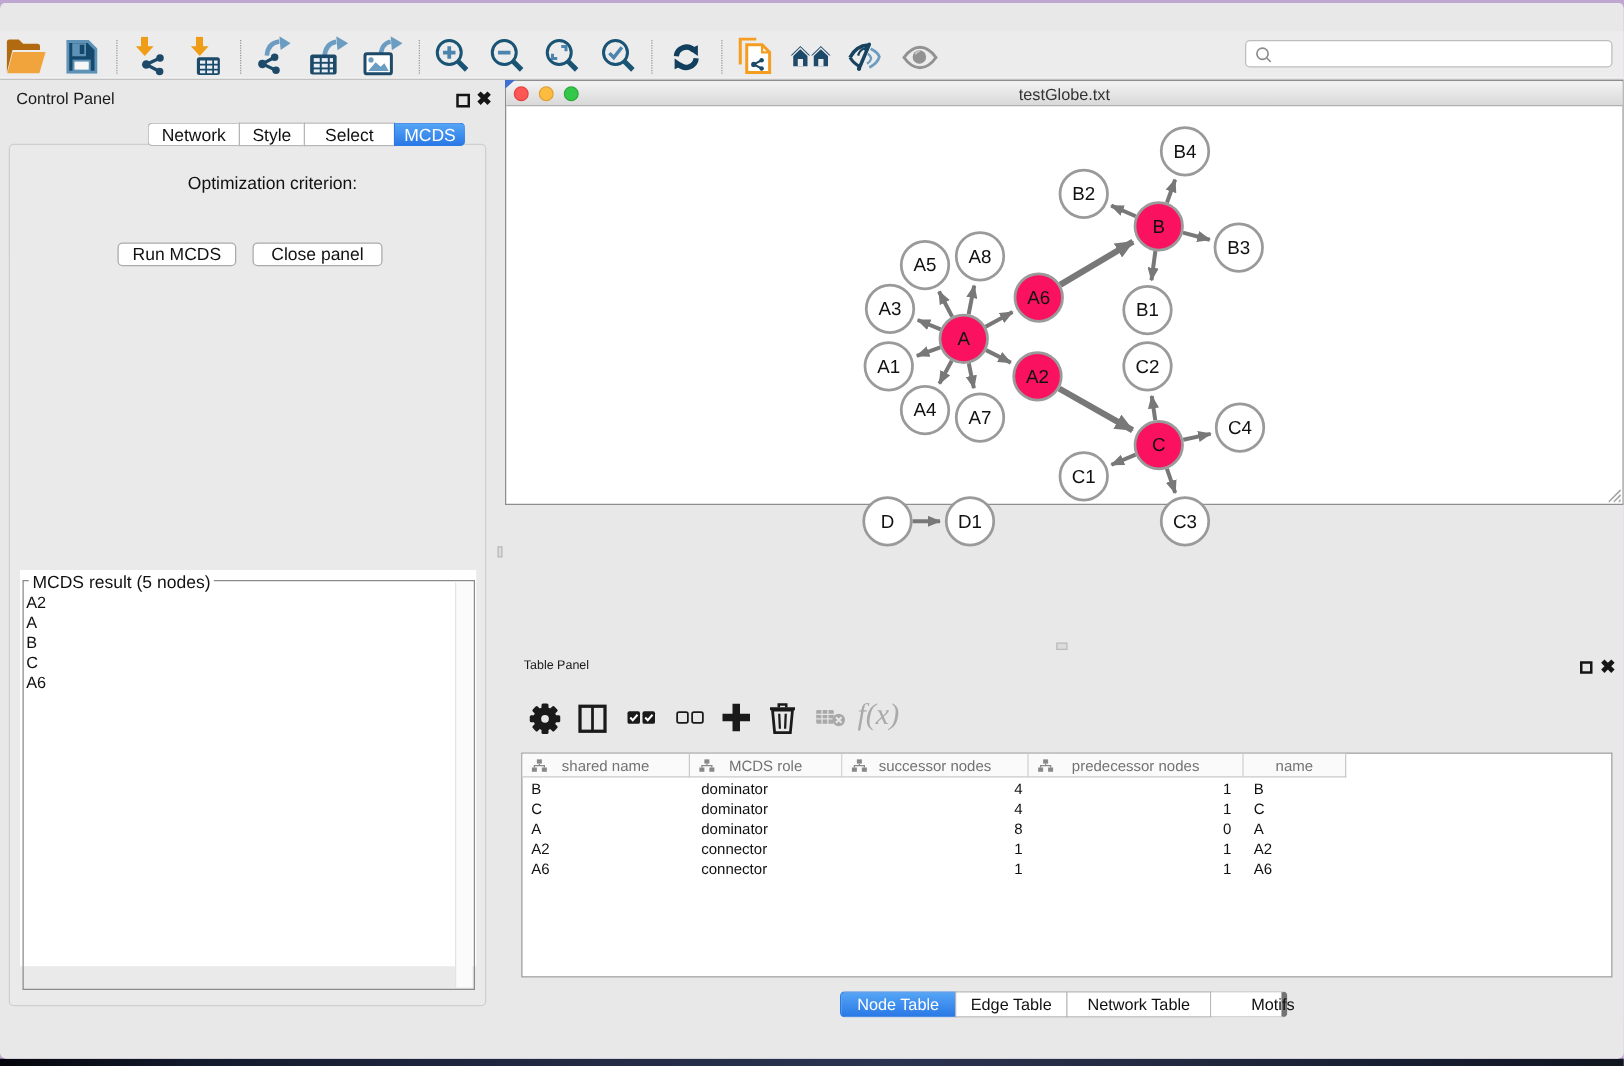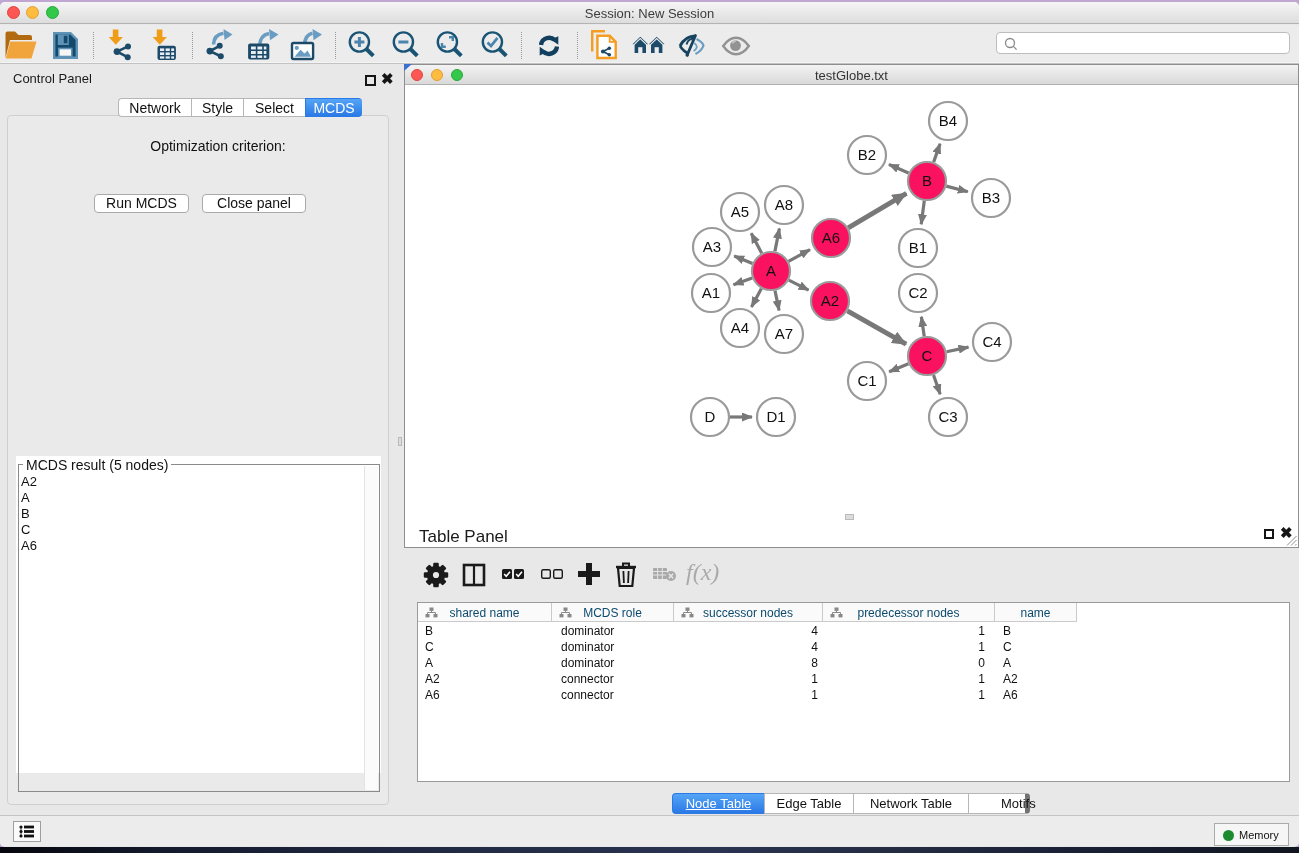--- a/index.html
+++ b/index.html
@@ -52,65 +52,59 @@
 #btn-close { left:202px; top:131px; width:104px; }
 #mcdsbox { position:absolute; left:16px; top:393px; width:365px; height:317px; background:#fff; }
 #mcdsfield { position:absolute; left:2px; top:8px; width:362px; height:328px; border:1px solid #8a8a8a; }
 #mcdstitle { position:absolute; left:7px; top:1px; font-size:14px; color:#111; background:#fff; padding:0 3px; }
 #mcdslist { position:absolute; left:5px; top:18px; font-size:13px; color:#111; line-height:16px; }
 #mcdsscroll { position:absolute; right:3px; top:10px; width:14px; height:324px; background:#fbfbfb; border-left:1px solid #e3e3e3; }
 
 #vsplit { position:absolute; left:396px; top:0; width:8px; height:752px; }
 #vsplit .grip { position:absolute; left:2px; top:374px; width:4px; height:9px; background:#dcdcdc; border:1px solid #b9b9b9; }
 
-#netwin { position:absolute; left:404px; top:1px; width:895px; height:484px;
+#netwin { position:absolute; left:404px; top:1px; width:895px; height:340px;
   background:#fff; border:1px solid #8e8e8e; }
 #nw-title { position:absolute; left:0; top:0; width:893px; height:20px;
   background:linear-gradient(#f3f3f3,#d9d9d9); border-bottom:1px solid #b0b0b0; }
 #nw-title .t1 { left:6px; top:4px; width:12px; height:12px; background:#fc5754; border:1px solid #e1443e;}
 #nw-title .t2 { left:26px; top:4px; width:12px; height:12px; background:#fdbc40; border:1px solid #e0a033;}
 #nw-title .t3 { left:46px; top:4px; width:12px; height:12px; background:#34c84a; border:1px solid #2aa83c;}
 #nw-name { position:absolute; top:3px; left:0; width:893px; text-align:center; font-size:13px; color:#333; }
 #graph { position:absolute; left:0; top:21px; transform:translateZ(0); }
 #nw-resize { position:absolute; right:0px; bottom:0px; }
 
 #tpanel { position:absolute; left:404px; top:454px; width:895px; height:300px; }
-#tp-title { position:absolute; left:15px; top:10px; font-size:17px; color:#1a1a1a; }
+#tp-title { position:absolute; left:15px; top:10px; font-size:10px; color:#1a1a1a; }
 #tp-max { position:absolute; left:860px; top:12px; width:10px; height:10px; border:2px solid #151515; }
 #tp-close { position:absolute; left:876px; top:7px; font-size:15px; font-weight:bold; color:#151515; }
 #tp-toolbar { position:absolute; left:10px; top:40px; width:875px; height:33px; }
 #tp-toolbar svg { position:absolute; }
 #tbl { position:absolute; left:13px; top:85px; width:873px; height:180px; background:#fff; border:1px solid #9a9a9a; }
 .hcell { position:absolute; top:0; height:19px; background:#fafafa; border-right:1px solid #cacaca; border-bottom:1px solid #cacaca; }
-.hcell .htext { position:absolute; left:0; width:100%; top:3px; text-align:center; font-size:12px; color:#0c4a6e; }
+.hcell .htext { position:absolute; left:0; width:100%; top:3px; text-align:center; font-size:12px; color:#737373; }
 .hcell svg { position:absolute; left:7px; top:4px; }
 .dcell { position:absolute; font-size:12px; color:#111; height:16px; }
 .dr { text-align:right; }
 #tptabs { position:absolute; left:268px; top:276px; height:21px; display:flex; }
 .tptab { height:21px; line-height:20px; font-size:13px; color:#111; background:#fff;
   border:1px solid #b6b6b6; border-right:none; text-align:center; }
-.tptab.sel { background:linear-gradient(#55a5f6,#2a79e6); color:#fff; border-color:#2a79e6; border-radius:4px 0 0 4px;text-decoration:underline; }
+.tptab.sel { background:linear-gradient(#55a5f6,#2a79e6); color:#fff; border-color:#2a79e6; border-radius:4px 0 0 4px; }
 .tptab:last-child { border-radius:0 4px 4px 0; border-right:5px solid #737373;padding-left:32px; }
 
 #statusbar { position:absolute; left:0; top:813px; width:1299px; height:31px; background:#ececec; border-top:1px solid #c4c4c4; }
 #sb-listbtn { position:absolute; left:13px; top:5px; width:28px; height:21px; background:#fafafa; border:1px solid #9f9f9f; }
 #sb-mem { position:absolute; left:1214px; top:7px; width:75px; height:23px; background:#f6f6f6; border:1px solid #ababab; font-size:11px; color:#111; }
 #sb-mem .dot { position:absolute; left:8px; top:6px; width:11px; height:11px; border-radius:50%; background:#1d8c31; }
 #sb-mem .mtext { position:absolute; left:24px; top:5px; }
 </style>
 </head>
 <body>
 <div id="desktop">
   <div id="app">
-    <div id="titlebar">
-      <div class="tl t1"></div>
-        <div class="tl t2"></div>
-        <div class="tl t3"></div>
-      <div id="titletext">Session: New Session</div>
-    </div>
     <div id="toolbar">
       <svg class="icon" style="left:4px;top:5px" width="34" height="31" viewBox="0 0 34 31">
         <path d="M1.5 28 L1.5 3.5 Q1.5 1.5 3.5 1.5 L11 1.5 L14.5 5 L26 5 Q28 5 28 7 L28 10 L6 10 Z" fill="#b26a10"></path>
         <path d="M6.3 11.5 L32.5 11.5 L27.5 28.5 L1.8 28.5 Z" fill="#f2a43c"></path>
       </svg>
       <svg class="icon" style="left:53px;top:7px" width="25" height="27" viewBox="0 0 25 27">
         <path d="M1.2 1.2 L17.5 1.2 L23.8 7.5 L23.8 25.8 L1.2 25.8 Z" fill="#14496d" stroke="#5f93b6" stroke-width="2.4"></path>
         <path d="M4.8 2.5 L4.8 13 L15.8 13 L15.8 2.5 Z" fill="#5f93b6"></path>
         <rect x="10.8" y="3.8" width="3.6" height="7.4" fill="#14496d"></rect>
         <rect x="5.8" y="16.5" width="13" height="8" fill="#f6f6f6" stroke="#5f93b6" stroke-width="1.6"></rect>
@@ -249,21 +243,21 @@
     <div style="position:absolute;left:0;top:61px;width:1299px;height:1px;background:#c2c2c2;z-index:10"></div>
     <div id="content">
       <div id="cpanel">
         <div id="cpanel-title">Control Panel</div>
         <div id="cp-max"></div>
         <div id="cp-close">✖</div>
         <div id="cpinner"></div>
         <div id="cptabs">
           <div class="cptab" style="width:73px">Network</div>
             <div class="cptab" style="width:52px">Style</div>
-            <div class="cptab" style="width:62px">Select</div>
+            <div class="cptab" style="width:72px">Select</div>
             <div class="cptab sel" style="width:57px">MCDS</div>
         </div>
         <div id="optlabel">Optimization criterion:</div>
         <div class="btn" id="btn-run">Run MCDS</div>
         <div class="btn" id="btn-close">Close panel</div>
         <div id="mcdsbox">
           <div id="mcdsfield"></div>
           <div id="mcdstitle">MCDS result (5 nodes)</div>
           <div id="mcdslist">A2<br>A<br>B<br>C<br>A6</div>
           <div id="mcdsscroll"></div>
@@ -482,32 +476,15 @@
           <div class="dcell" style="left:585px;top:85px">A6</div>
         </div>
         <div id="tptabs">
           <div class="tptab sel" style="width:92px">Node Table</div>
             <div class="tptab" style="width:89px">Edge Table</div>
             <div class="tptab" style="width:115px">Network Table</div>
             <div class="tptab" style="width:62px">Motifs</div>
         </div>
       </div>
     </div>
-    <div id="statusbar">
-      <div id="sb-listbtn">
-        <svg width="26" height="19" viewBox="0 0 26 19">
-          <circle cx="7" cy="5" r="1.6" fill="#111"></circle>
-            <circle cx="7" cy="9.5" r="1.6" fill="#111"></circle>
-            <circle cx="7" cy="14" r="1.6" fill="#111"></circle>
-          <line x1="7" y1="5" x2="7" y2="14" stroke="#111" stroke-width="0.8"></line>
-          <rect x="10" y="3.6" width="10" height="2.8" fill="#111"></rect>
-          <rect x="10" y="8.1" width="10" height="2.8" fill="#111"></rect>
-          <rect x="10" y="12.6" width="10" height="2.8" fill="#111"></rect>
-        </svg>
-      </div>
-      <div id="sb-mem">
-          <div class="dot"></div>
-          <div class="mtext">Memory</div>
-        </div>
-    </div>
   </div>
   <div id="darkstrip"></div>
 </div>
 
 </body></html>

